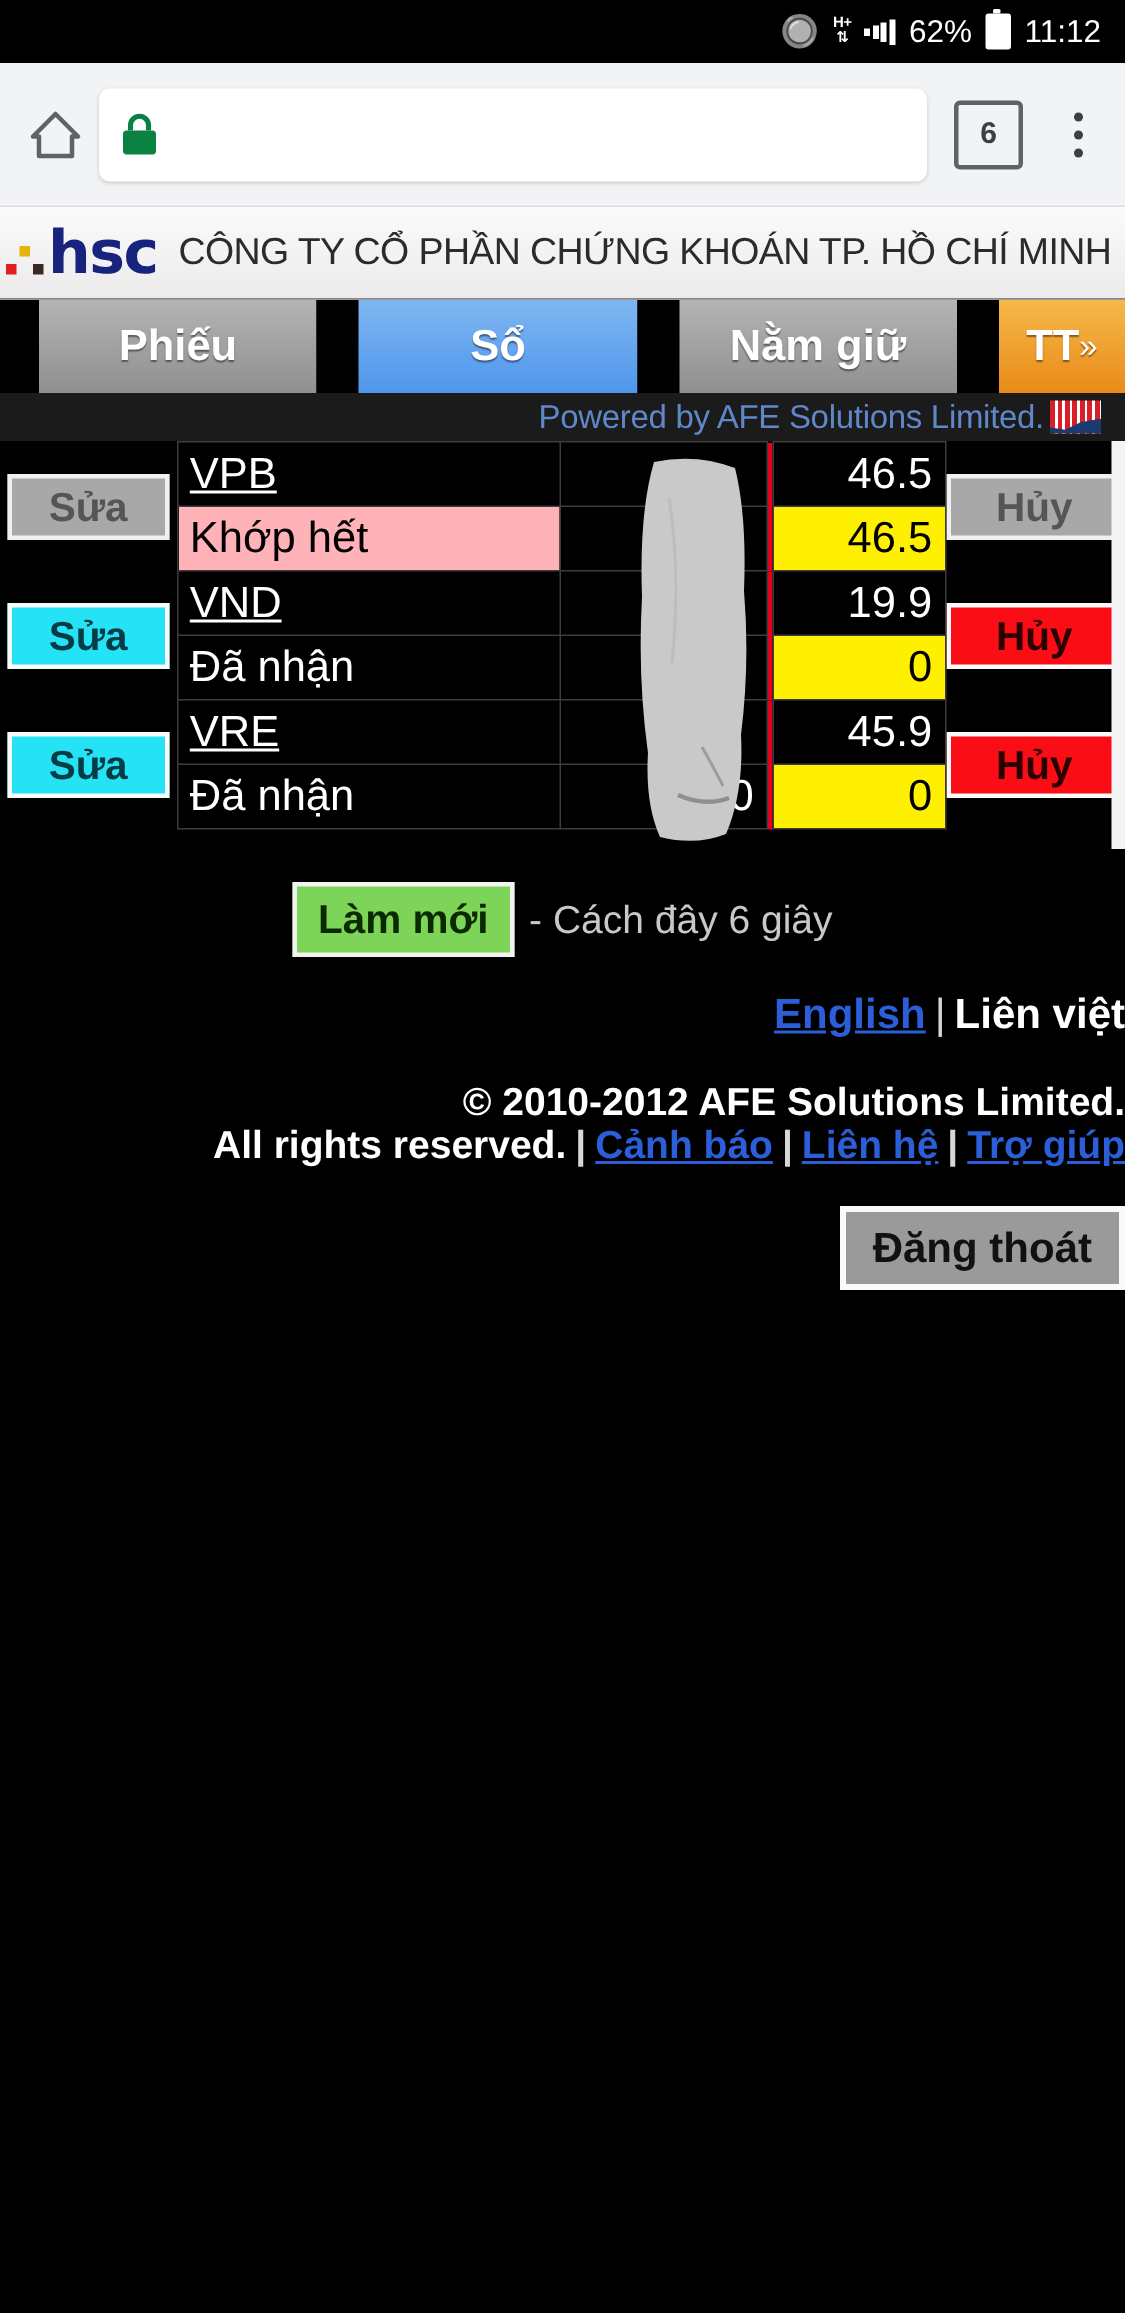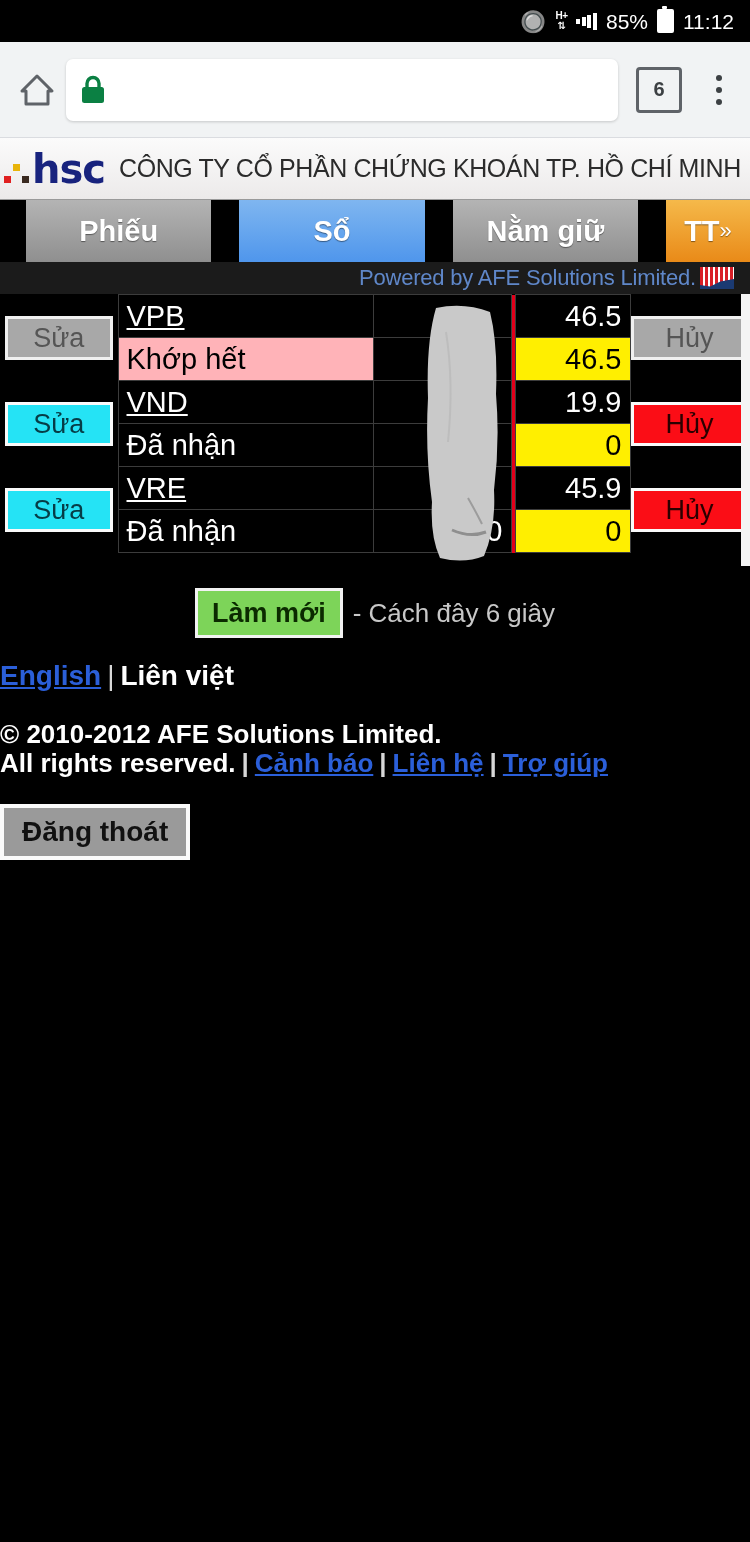--- a/index.html
+++ b/index.html
@@ -118,41 +118,41 @@
   .c-val{width:115px;text-align:right;}
   .c-cancel{width:118px;text-align:center;padding:0 !important;border-right:none !important;}
 
   td.nb{border:none !important;background:#000;}
   .sym{ text-decoration:underline; }
   .st-pink{background:#ffb3b8 !important;color:#000 !important;}
   .yellow{background:#ffef00 !important;color:#000 !important;font-weight:normal;}
   .redbar{background:#e2001a !important;border:none !important;}
 
   .btn{
-    display:inline-block;border:3px solid #fff;font-size:27px;font-weight:normal;
+    display:inline-block;border:3px solid #fff;font-size:27px;font-weight:bold;
     line-height:38px;height:38px;box-sizing:content-box;
   }
   .btn-sua{width:102px;}
   .btn-huy{width:112px;}
   .b-gray{background:#a8a8a8;color:#555;border-color:#f0f0f0;}
   .b-cyan{background:#25e3f5;color:#063c46;border-color:#fafafa;}
   .b-red{background:#fb0d16;color:#2a0000;border-color:#fafafa;}
 
   .scribble{
     position:absolute;left:424px;top:8px;width:82px;height:262px;
     pointer-events:none;
   }
   .scribble svg{display:block;}
 
   .vscroll{
     position:absolute;right:0;top:0;width:9px;height:272px;background:#f4f4f4;
   }
 
   
-  .footer{background:#000;text-align:left;padding-top:22px;}
+  .footer{background:#000;text-align:right;padding-top:22px;}
   .refreshline{display:flex;align-items:center;justify-content:center;gap:10px;margin-bottom:22px;}
   .btn-refresh{
     background:#7dd459;color:#0b2a00;border:3px solid #f2f2f2;font-size:27px;font-weight:bold;
     padding:2px 14px;line-height:40px;display:inline-block;
   }
   .agoTxt{color:#c8c8c8;font-size:26px;}
   .langline{margin-bottom:28px;font-size:28px;color:#fff;}
   .langline a{color:#2b5fd9;text-decoration:underline;font-weight:bold;}
   .langline .cur{color:#fff;font-weight:bold;}
   .sep{color:#d7d7d7;margin:0 6px;}
@@ -171,21 +171,21 @@
   <span class="si hplus">
     <i>H+</i>
     <i>⇅</i>
   </span>
   <span class="si bars">
       <b></b>
       <b></b>
       <b></b>
       <b></b>
     </span>
-  <span class="si pct">85%</span>
+  <span class="si pct">62%</span>
   <span class="si">
       <span class="batt"></span>
     </span>
   <span class="si clk">11:12</span>
 </div>
 
 <div class="chrome">
   <div class="home-ico">
     <svg width="46" height="46" viewBox="0 0 46 46" aria-hidden="true">
       <path d="M23 9 L38 24 L34 24 L34 37 L12 37 L12 24 L8 24 Z" fill="none" stroke="#5f6368" stroke-width="3" stroke-linejoin="round"></path>

